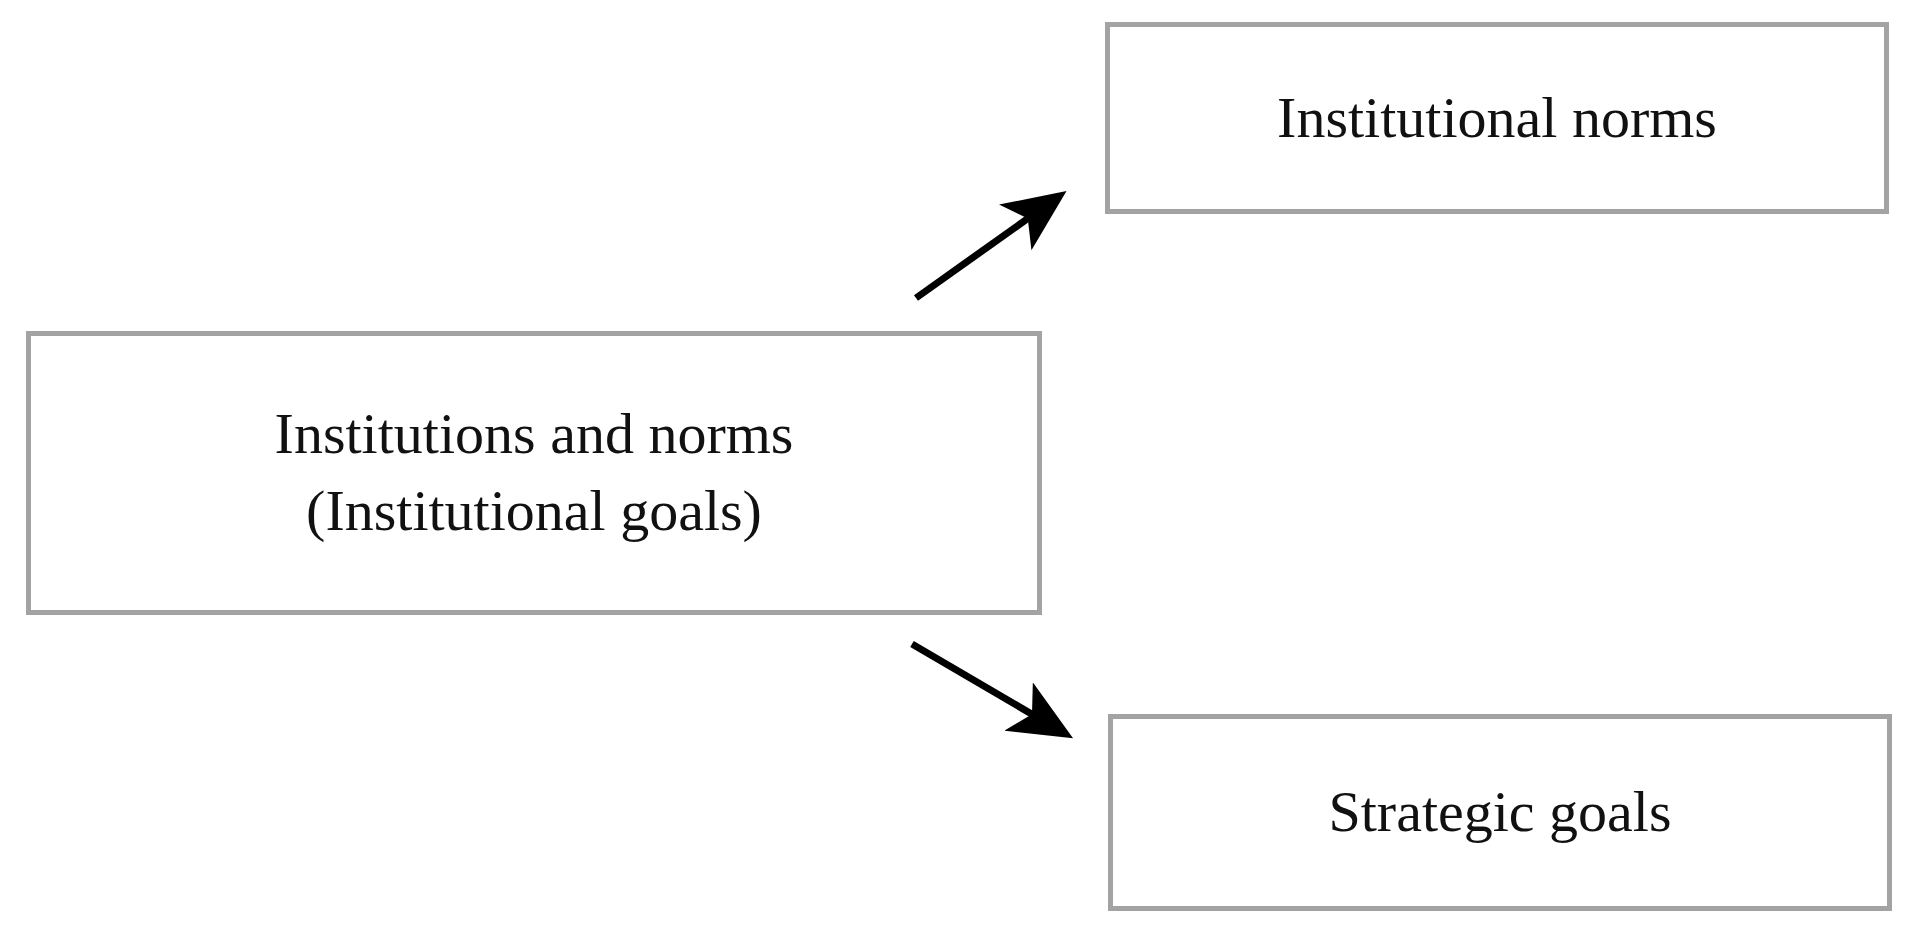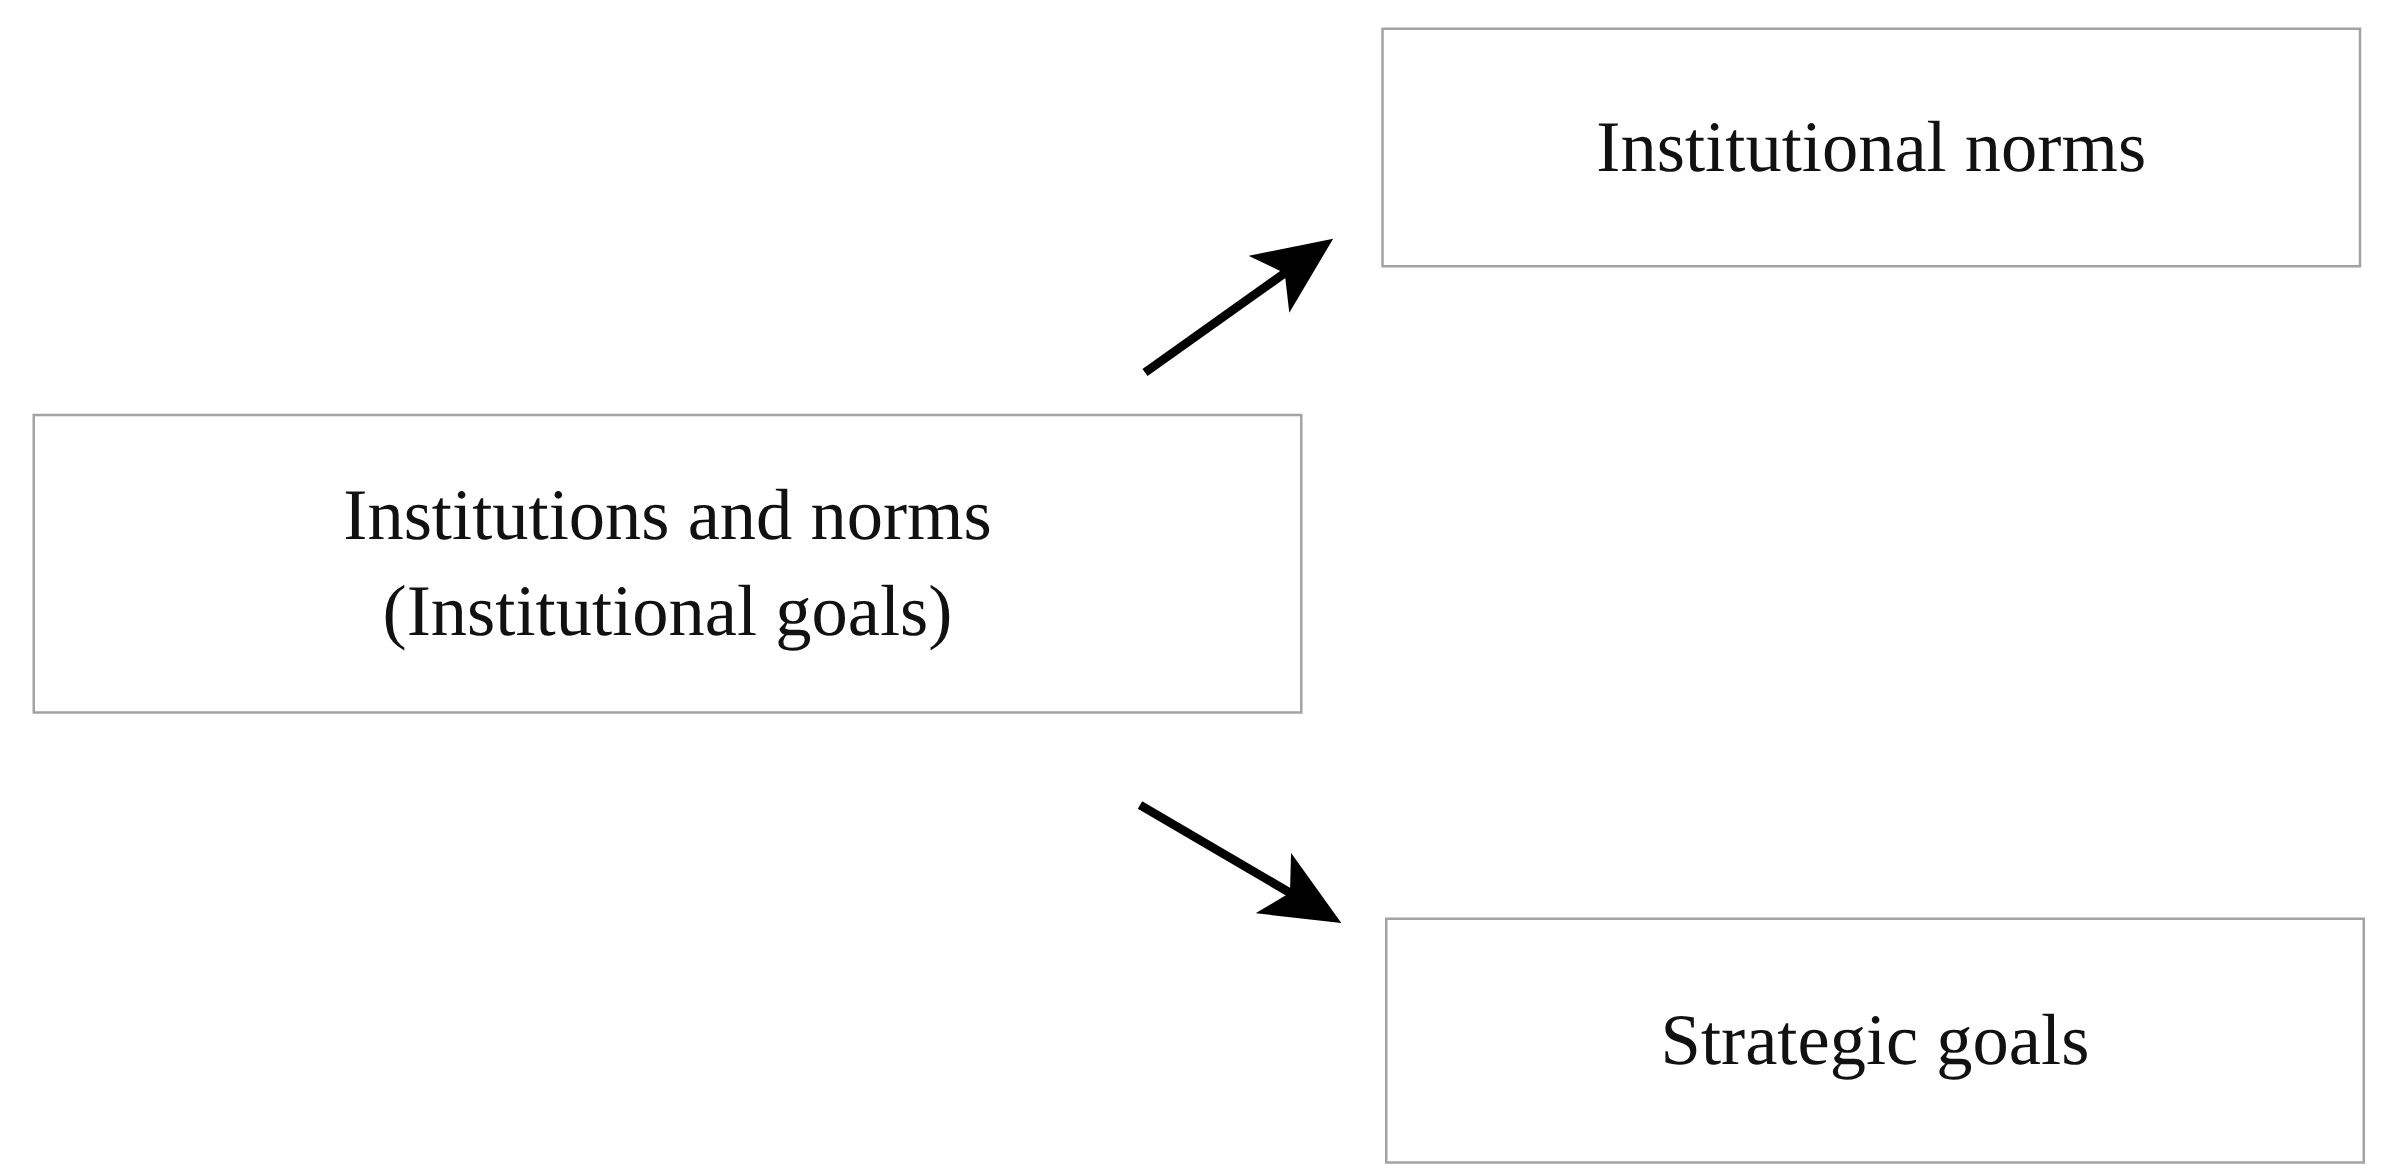--- a/index.html
+++ b/index.html
@@ -11,51 +11,50 @@
     position: relative;
     width: 1919px;
     height: 936px;
     background: #ffffff;
     font-family: "Liberation Serif", "DejaVu Serif", serif;
     color: #111111;
     overflow: hidden;
   }
   .node {
     position: absolute;
-    border: 2px solid #a3a3a3;
+    border: 5px solid #a3a3a3;
     background: #ffffff;
     display: flex;
     flex-direction: column;
     align-items: center;
     justify-content: center;
     text-align: center;
     box-sizing: border-box;
     line-height: 1.32;
   }
   .node-source {
     left: 26px;
     top: 331px;
     width: 1016px;
-    height: 240px;
+    height: 284px;
     font-size: 58px;
   }
   .node-top {
     left: 1105px;
     top: 22px;
     width: 784px;
     height: 192px;
     font-size: 58px;
   }
   .node-bottom {
     left: 1108px;
     top: 714px;
     width: 784px;
     height: 197px;
     font-size: 58px;
-    margin-top: 20px;
   }
   .arrow-layer {
     position: absolute;
     left: 0;
     top: 0;
     width: 1919px;
     height: 936px;
     pointer-events: none;
   }
   .node span {

